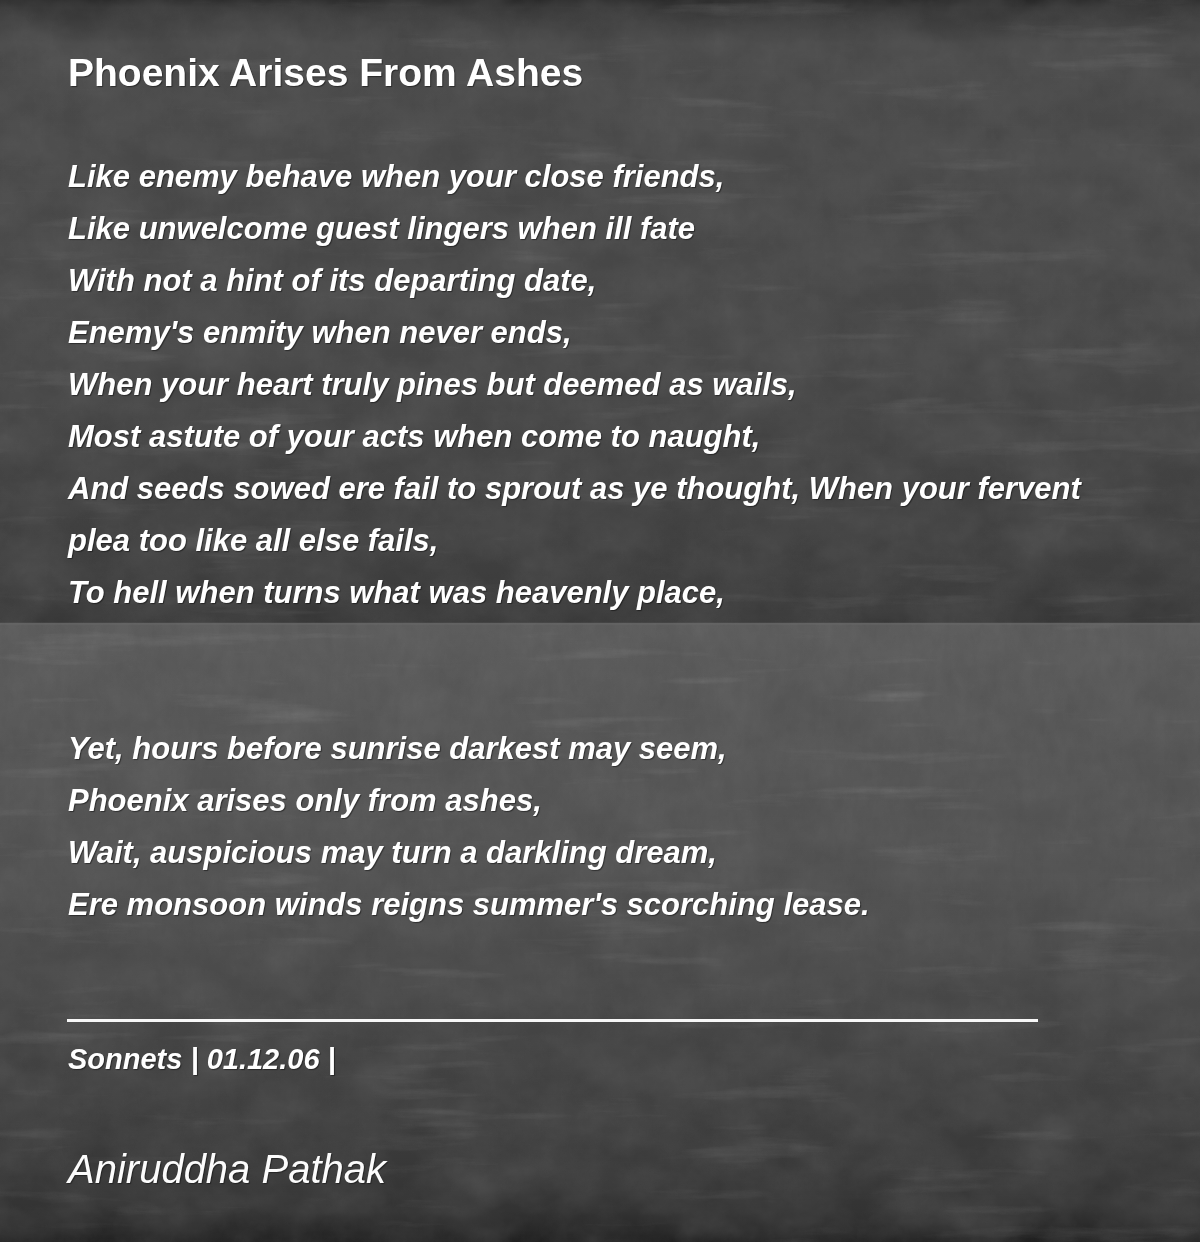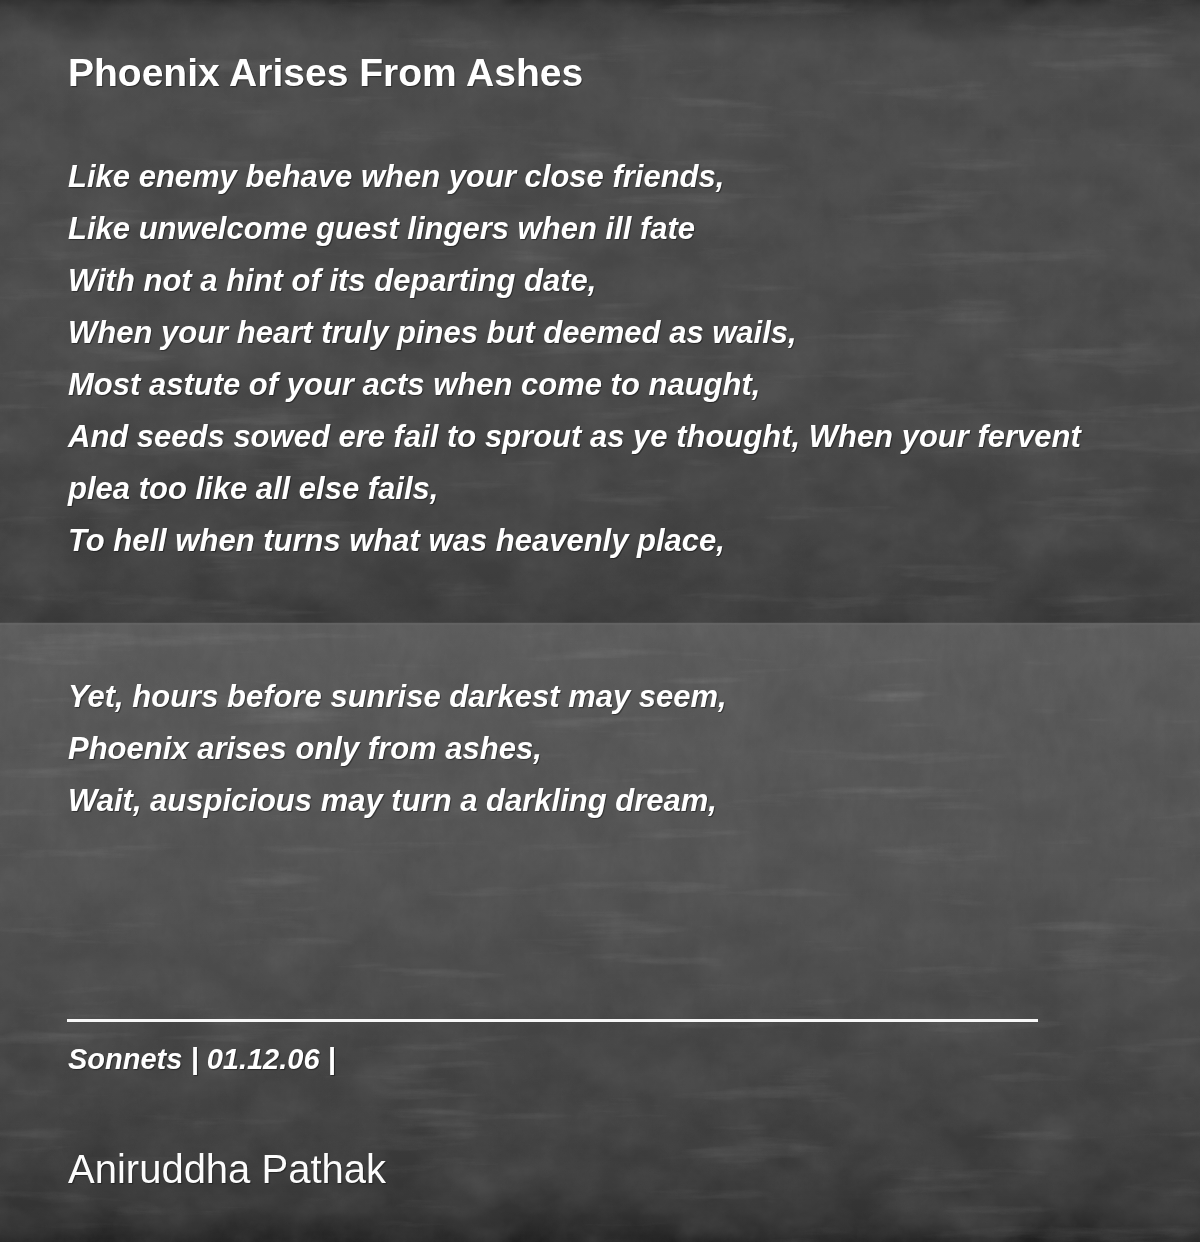--- a/index.html
+++ b/index.html
@@ -77,20 +77,21 @@
     line-height: 34px;
     white-space: nowrap;
     text-shadow: 1px 1px 1px rgba(0,0,0,0.45);
     font-style: italic;
   }
   .author {
     position: absolute;
     left: 68px;
     top: 1146px;
     font-size: 40px;
+    font-style: italic;
     font-weight: normal;
     line-height: 46px;
     white-space: nowrap;
     text-shadow: 1px 1px 1px rgba(0,0,0,0.4);
     color: #fcfcfc;
     text-decoration: none;
   }
 </style>
 </head>
 <body>
@@ -144,30 +145,32 @@
   </svg>
 
   <div class="content">
 
     <h1 class="title">Phoenix Arises From Ashes</h1>
 
     <div class="poem">
         <div class="poem-line">Like enemy behave when your close friends,</div>
         <div class="poem-line">Like unwelcome guest lingers when ill fate</div>
         <div class="poem-line">With not a hint of its departing date,</div>
+        <div class="poem-line">Enemy's enmity when never ends,</div>
         <div class="poem-line">When your heart truly pines but deemed as wails,</div>
         <div class="poem-line">Most astute of your acts when come to naught,</div>
         <div class="poem-line">And seeds sowed ere fail to sprout as ye thought, When your fervent</div>
         <div class="poem-line">plea too like all else fails,</div>
         <div class="poem-line">To hell when turns what was heavenly place,</div>
         <div class="poem-line">&nbsp;</div>
         <div class="poem-line">&nbsp;</div>
         <div class="poem-line">Yet, hours before sunrise darkest may seem,</div>
         <div class="poem-line">Phoenix arises only from ashes,</div>
         <div class="poem-line">Wait, auspicious may turn a darkling dream,</div>
+        <div class="poem-line">Ere monsoon winds reigns summer's scorching lease.</div>
       </div>
 
     <hr class="rule">
 
     <div class="meta">Sonnets | 01.12.06 |</div>
 
     <a class="author">Aniruddha Pathak</a>
 
   </div>
 </div>

